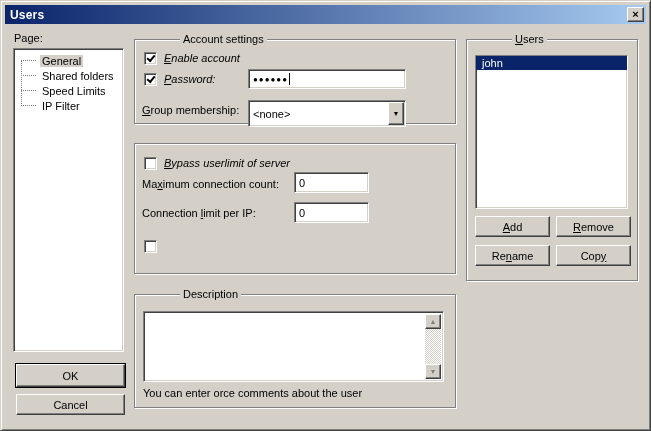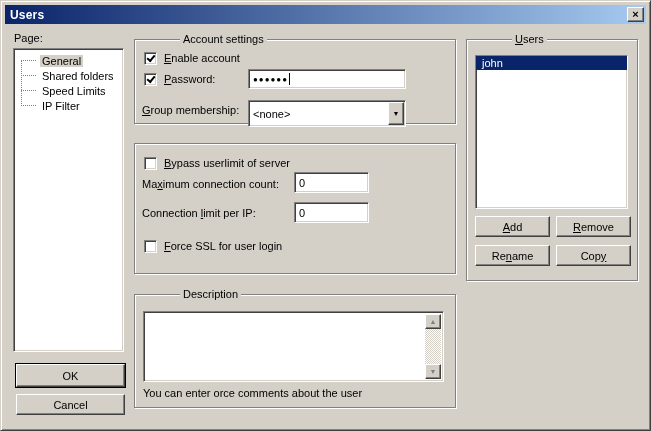--- a/index.html
+++ b/index.html
@@ -46,21 +46,21 @@
 
   .win-btn {
     position:absolute; display:flex; align-items:center; justify-content:center;
     background:#d4d0c8;
     border:1px solid; border-color:#ffffff #404040 #404040 #ffffff;
     box-shadow: inset -1px -1px 0 #808080, inset 1px 1px 0 #d4d0c8;
     font-size:11px; cursor:default; white-space:nowrap;
   }
   .win-btn.default { box-shadow: 0 0 0 1px #000000, inset -1px -1px 0 #808080, inset 1px 1px 0 #d4d0c8; }
 
-  .checkbox-row { position:absolute; display:flex; align-items:flex-start; }
+  .checkbox-row { position:absolute; display:flex; align-items:flex-start;font-style:italic; }
   .cb-box {
     width:13px; height:13px; flex:0 0 13px; position:relative;
     background:#ffffff;
     border:1px solid; border-color:#808080 #ffffff #ffffff #808080;
     box-shadow: inset 1px 1px 0 #404040, inset -1px -1px 0 #d4d0c8;
   }
   .cb-box.checked::after {
     content:''; position:absolute; left:2px; top:2px; width:6px; height:3px;
     border-left:2px solid #000; border-bottom:2px solid #000;
     transform:rotate(-50deg);
@@ -175,21 +175,20 @@
   <div class="checkbox-row" style="left:143px; top:156px;">
     <span class="cb-box"></span>
     <span class="cb-label"><u>B</u>ypass userlimit of server</span>
   </div>
   <div class="label" style="left:141px; top:177px;">Ma<u>x</u>imum connection count:</div>
   <div class="text-field sunken" style="left:293px; top:171px; width:75px; height:21px;">0</div>
   <div class="label" style="left:141px; top:206px;">Connection <u>l</u>imit per IP:</div>
   <div class="text-field sunken" style="left:293px; top:201px; width:75px; height:21px;">0</div>
   <div class="checkbox-row" style="left:143px; top:239px;">
     <span class="cb-box"></span>
-    <span class="cb-label"><u>F</u>orce SSL for user login</span>
   </div>
 
   <div class="groupbox" style="left:133px; top:293px; width:322px; height:114px;">
     <span class="legend">Description</span>
   </div>
   <div class="textarea sunken" style="left:142px; top:310px; width:301px; height:71px;">
     <span></span>
     <span class="scrollbar">
       <span class="sb-btn sb-up">
         <span>▲</span>

